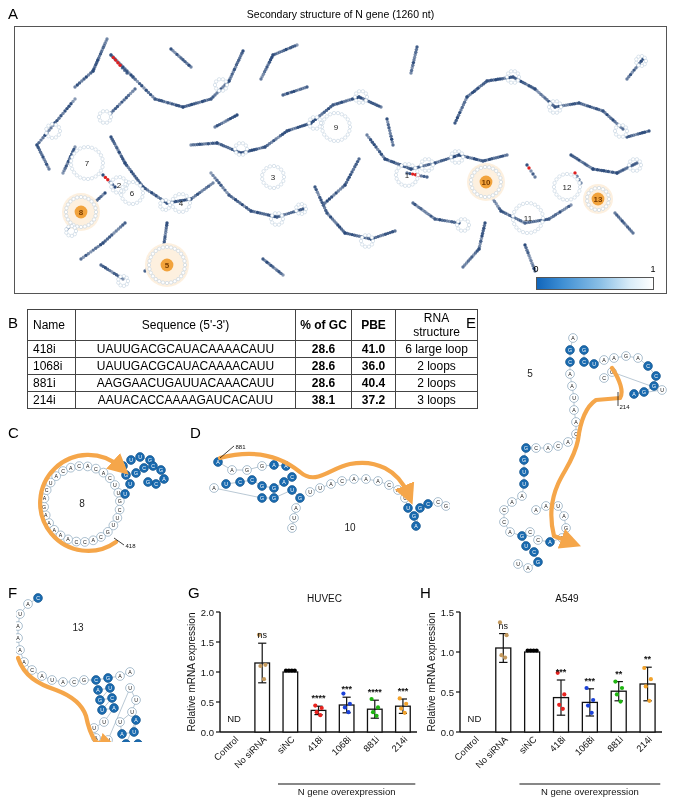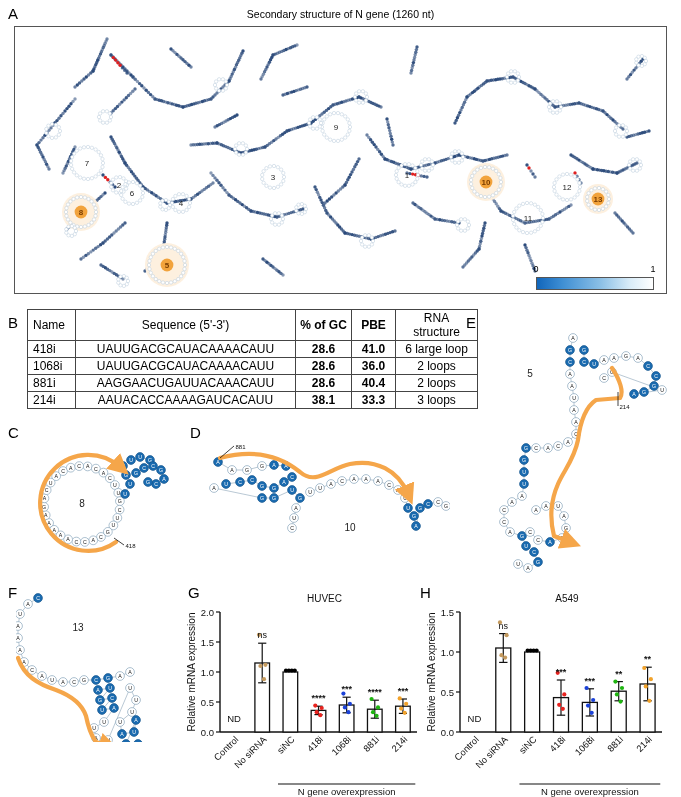--- a/index.html
+++ b/index.html
@@ -1546,21 +1546,21 @@
         <td class="name">881i</td>
         <td class="seq">AAGGAACUGAUUACAAACAUU</td>
         <td class="gc">28.6</td>
         <td class="pbe">40.4</td>
         <td class="rna">2 loops</td>
       </tr>
       <tr>
         <td class="name">214i</td>
         <td class="seq">AAUACACCAAAAGAUCACAUU</td>
         <td class="gc">38.1</td>
-        <td class="pbe">33.3</td>
+        <td class="pbe">37.2</td>
         <td class="rna">3 loops</td>
       </tr>
     </tbody>
 </table>
 
 <div class="panel-letter" style="left:8px;top:424px;">C</div>
 <svg class="rna-svg" style="left:20px;top:432px;" width="175" height="145" viewBox="0 0 175 145" id="svgC">
     <defs>
       <marker id="ah" markerWidth="5" markerHeight="5" refX="2.2" refY="2.5" orient="auto" markerUnits="strokeWidth">
         <path d="M0,0 L5,2.5 L0,5 z" fill="#f5a64a"></path>

